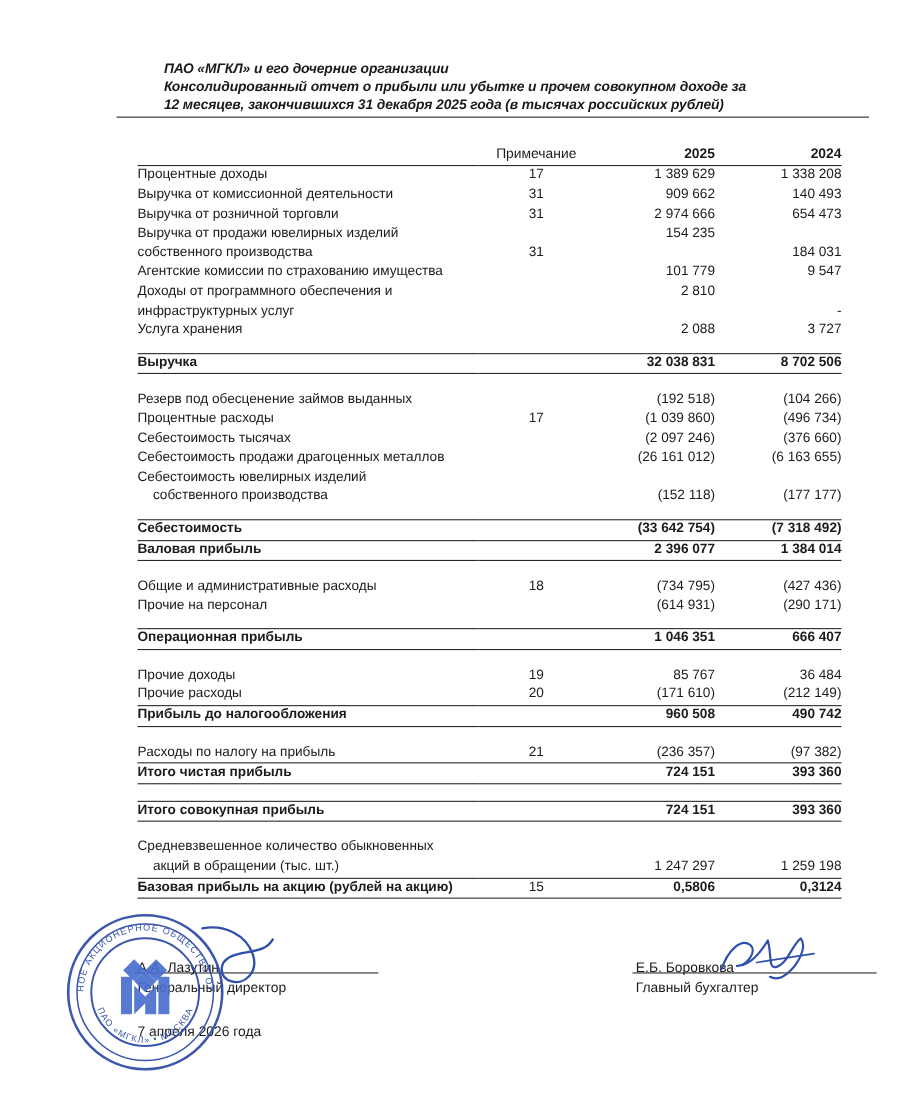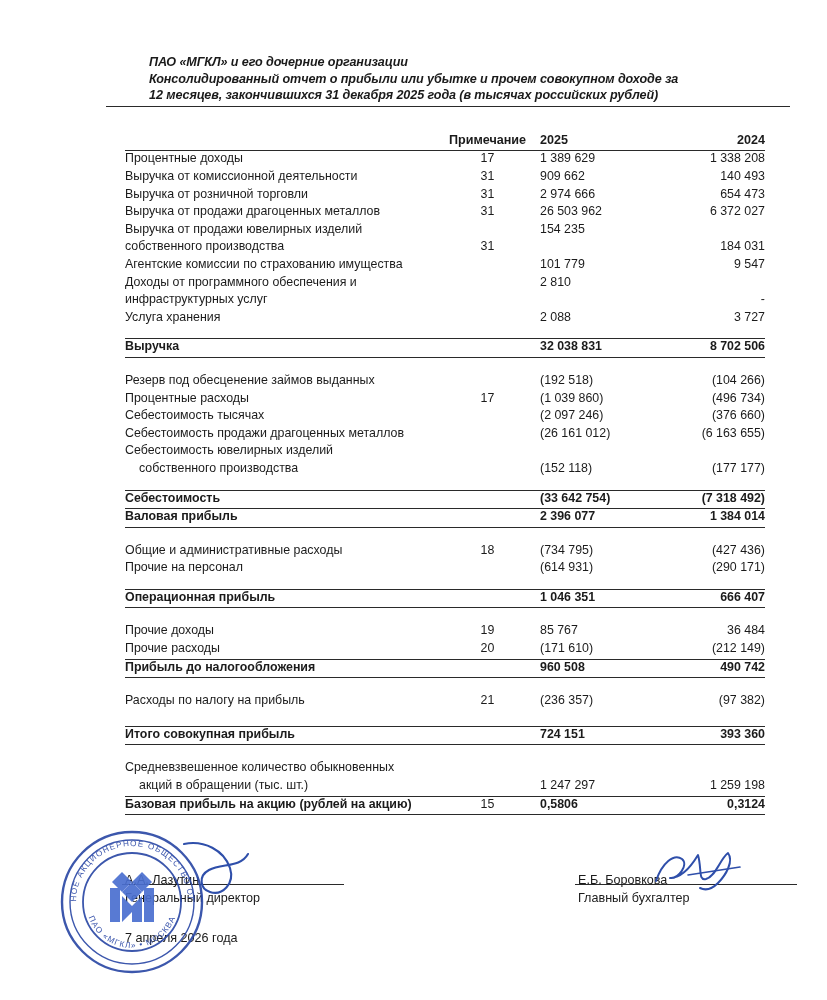--- a/index.html
+++ b/index.html
@@ -58,33 +58,33 @@
     font-size: 12.4px;
     line-height: 15.4px;
   }
   .stmt td, .stmt th {
     padding: 0;
     vertical-align: top;
     font-weight: normal;
   }
   .c-label   { width: 310px; text-align: left;  padding-right: 6px; margin-top: 47px; }
   .c-note    { width: 105px; text-align: center; }
-  .c-y1      { width: 110px; padding-right: 2px; }
+  .c-y1      { width: 110px; text-align: right; padding-right: 2px; }
   .c-y2      { width: 115px; text-align: right; padding-right: 0px; }
 
   
   tr.r td { height: 17.6px; }
 
   
   .hdr td {
     font-weight: bold;
     font-size: 12.6px;
     padding-bottom: 2px;
   }
-  .hdr .c-note { font-weight: bold; }
+  .hdr .c-note { font-weight: normal; }
   .rule-under td { border-bottom: 1.2px solid #2a2a2a; }
 
   
   .tot td { font-weight: bold; }
   .rule-over td  { border-top: 1.2px solid #2a2a2a; }
   .rule-below td { border-bottom: 1.2px solid #2a2a2a; }
 
   
   tr.sp td { height: 11px; border: 0; }
   tr.sp-lg td { height: 15px; border: 0; }
@@ -162,26 +162,20 @@
         <td class="c-y1">909 662</td>
         <td class="c-y2">140 493</td>
       </tr>
       <tr class="r">
         <td class="c-label">Выручка от розничной торговли</td>
         <td class="c-note">31</td>
         <td class="c-y1">2 974 666</td>
         <td class="c-y2">654 473</td>
       </tr>
       <tr class="r">
-        <td class="c-label">Выручка от продажи драгоценных металлов</td>
-        <td class="c-note">31</td>
-        <td class="c-y1">26 503 962</td>
-        <td class="c-y2">6 372 027</td>
-      </tr>
-      <tr class="r">
         <td class="c-label">Выручка от продажи ювелирных изделий</td>
         <td class="c-note"></td>
         <td class="c-y1">154 235</td>
         <td class="c-y2"></td>
       </tr>
       <tr class="r">
         <td class="c-label">собственного производства</td>
         <td class="c-note">31</td>
         <td class="c-y1"></td>
         <td class="c-y2">184 031</td>
@@ -334,20 +328,26 @@
 
       <tr class="sp-lg">
           <td colspan="4"></td>
         </tr>
 
       <tr class="r">
         <td class="c-label">Расходы по налогу на прибыль</td>
         <td class="c-note">21</td>
         <td class="c-y1">(236 357)</td>
         <td class="c-y2">(97 382)</td>
+      </tr>
+      <tr class="r tot rule-over rule-below">
+        <td class="c-label">Итого чистая прибыль</td>
+        <td class="c-note"></td>
+        <td class="c-y1">724 151</td>
+        <td class="c-y2">393 360</td>
       </tr>
 
       <tr class="sp-lg">
           <td colspan="4"></td>
         </tr>
 
       <tr class="r tot rule-over rule-below">
         <td class="c-label">Итого совокупная прибыль</td>
         <td class="c-note"></td>
         <td class="c-y1">724 151</td>

